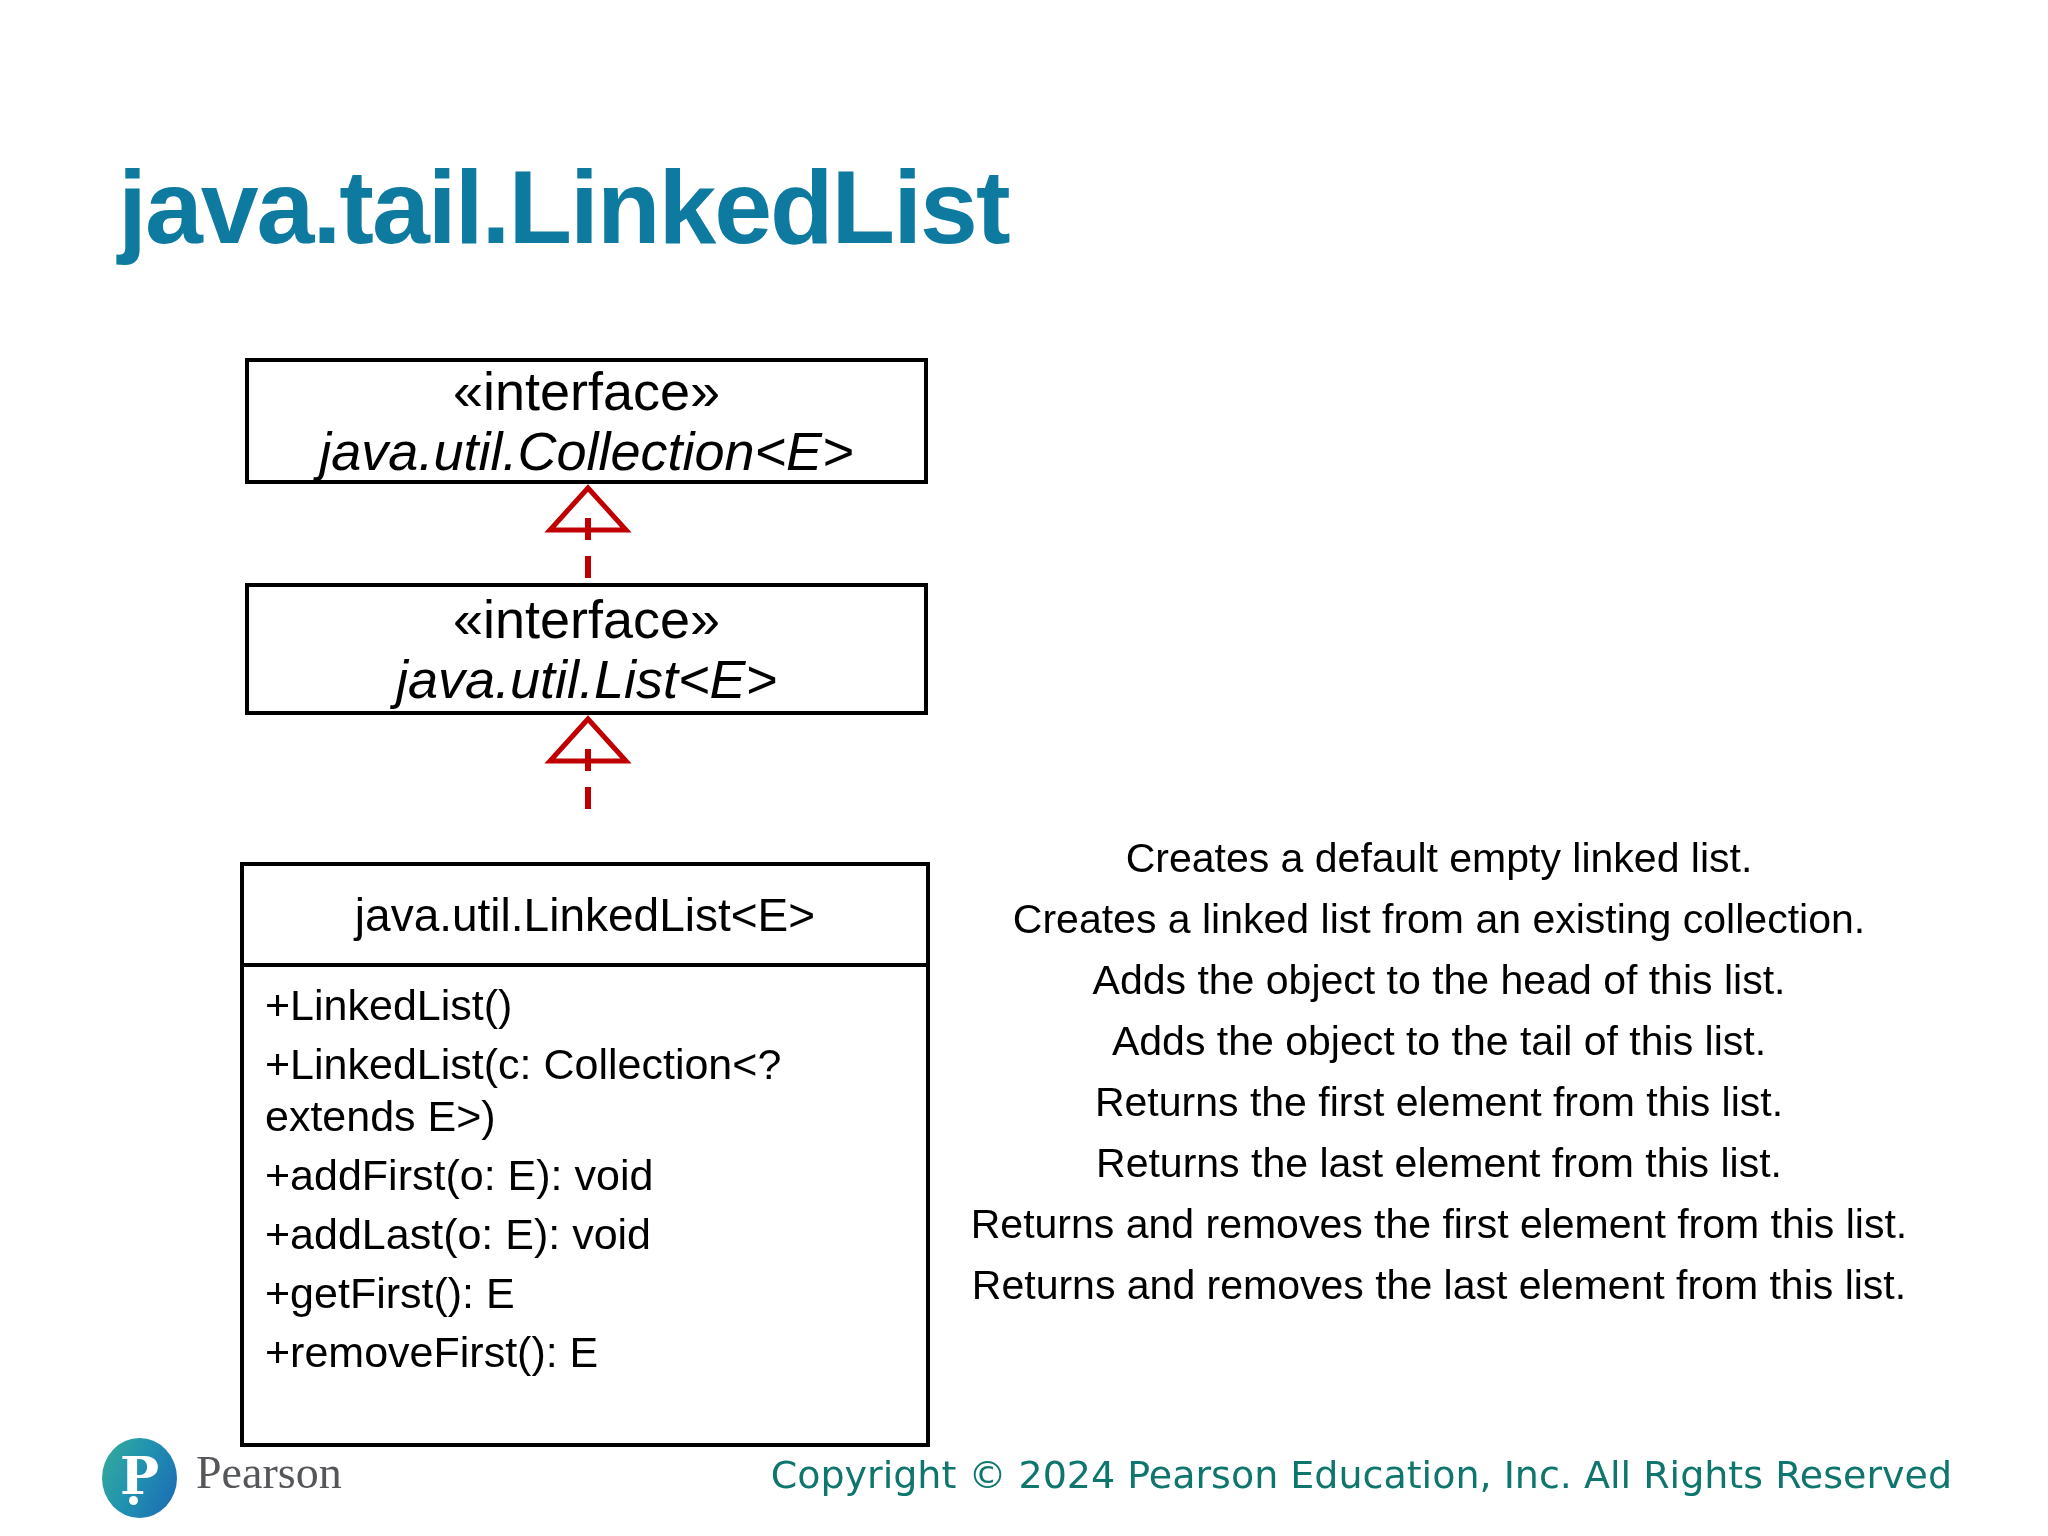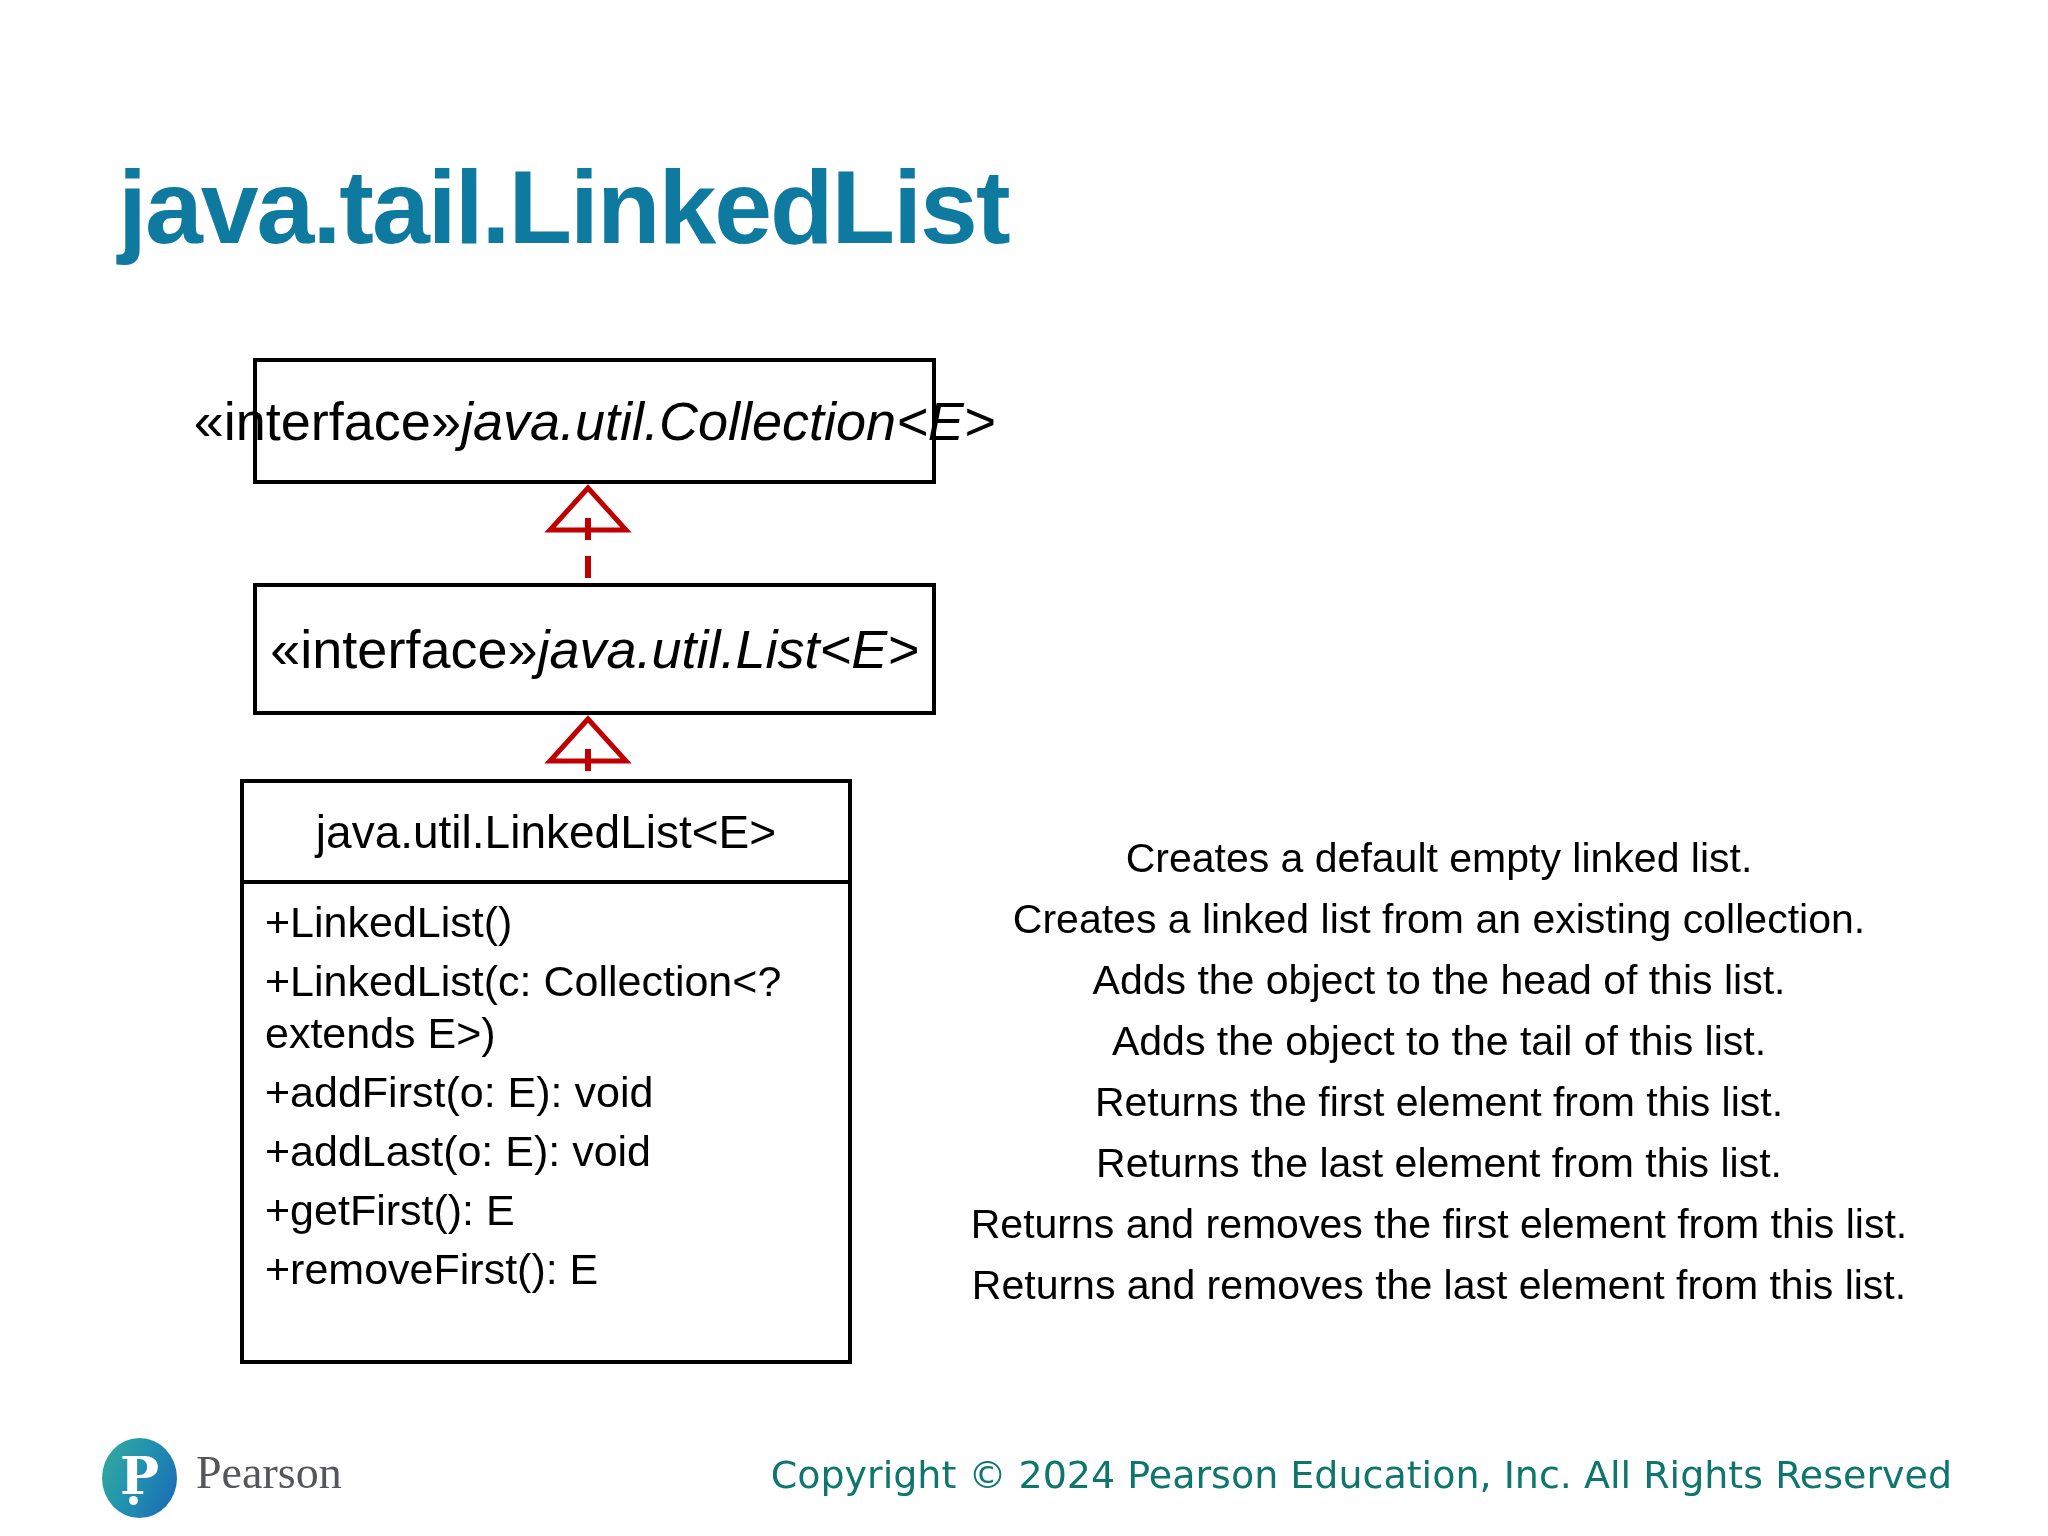--- a/index.html
+++ b/index.html
@@ -11,30 +11,30 @@
   
   .slide-title {
     position:absolute; left:118px; top:148px;
     font-size:104px; font-weight:bold; letter-spacing:-2px;
     color:var(--title_color,#0f7aa0); white-space:nowrap;
   }
 
   
   .uml-box {
     position:absolute; box-sizing:border-box; background:#fff;
-    border:4px solid #000; display:flex; flex-direction:row;
-    justify-content:center; align-items:center; text-align:center;margin-left:8px;
+    border:4px solid #000; display:flex; flex-direction:column;
+    justify-content:center; align-items:center; text-align:center;
   }
   .box-collection { left:245px; top:358px; width:683px; height:126px; }
   .box-list       { left:245px; top:583px; width:683px; height:132px; }
   .stereotype { font-size:54px; line-height:60px; }
   .iface-name { font-size:54px; line-height:60px; font-style:italic; }
 
   .box-linkedlist {
-    position:absolute; left:240px; top:779px; width:612px; height:585px;
+    position:absolute; left:240px; top:862px; width:690px; height:585px;
     box-sizing:border-box; border:4px solid #000; background:#fff;
   }
   .ll-header {
     height:101px; box-sizing:border-box; border-bottom:4px solid #000;
     display:flex; align-items:center; justify-content:center;
     font-size:46px;
   }
   .ll-body { padding:12px 14px 0 21px; }
   .uml-method { font-size:43px; line-height:52px; margin:0 0 7px 0; list-style:none; }
   .ll-methods { margin:0; padding:0; }

